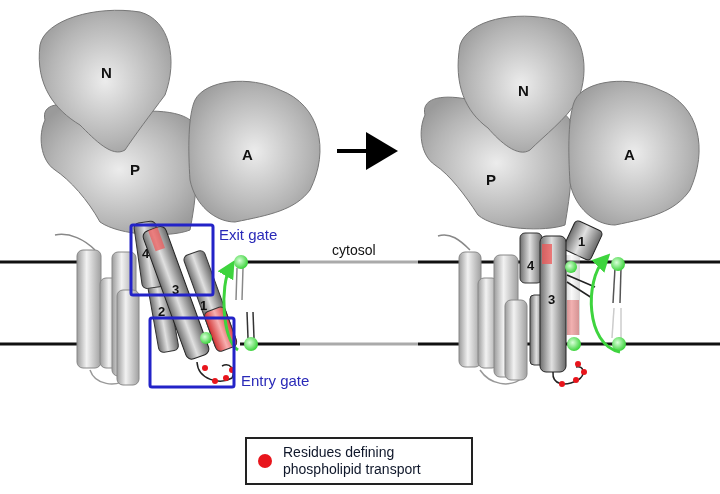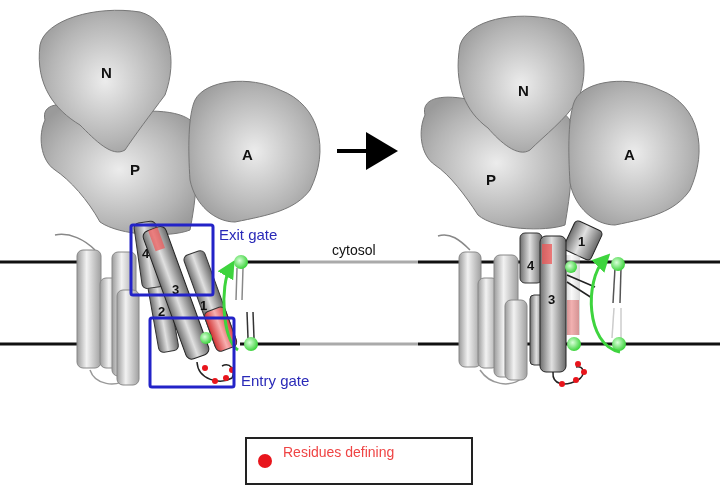--- a/index.html
+++ b/index.html
@@ -4,21 +4,21 @@
 <style>
   html, body { margin: 0; padding: 0; background: #ffffff; }
   body { width: 720px; height: 494px; overflow: hidden; position: relative; font-family: "Liberation Sans", sans-serif; }
   svg { position: absolute; left: 0; top: 0; }
   .domain-lbl { font-weight: bold; font-size: 15px; fill: #111; }
   .helix-lbl { font-weight: bold; font-size: 13px; fill: #111; }
   .gate-lbl { font-size: 15px; fill: #2a2ab8; }
   .cyto-lbl { font-size: 14px; fill: #111; }
   .legend { position: absolute; left: 245px; top: 437px; width: 228px; height: 48px; border: 2px solid #222; background: #fff; box-sizing: border-box; }
   .legend .dot { position: absolute; left: 11px; top: 15px; width: 14px; height: 14px; border-radius: 50%; background: #e8151c; }
-  .legend .txt { position: absolute; left: 36px; top: 5px; font-size: 14px; line-height: 17px; color: #ef4444; }
+  .legend .txt { position: absolute; left: 36px; top: 5px; font-size: 14px; line-height: 17px; color: #0f172a; }
 </style>
 </head>
 <body>
 
 <svg width="720" height="494" viewBox="0 0 720 494">
   <defs>
     <radialGradient id="gDom" cx="50%" cy="50%" r="60%">
       <stop offset="0%" stop-color="#ececec"></stop>
       <stop offset="70%" stop-color="#b5b5b5"></stop>
       <stop offset="100%" stop-color="#9a9a9a"></stop>
@@ -185,14 +185,15 @@
       <circle cx="574" cy="344" r="7" fill="url(#gGreen)"></circle>
       <path d="M620,352 C585,345 585,280 604,260" stroke="#3ed43e" stroke-width="3" fill="none" marker-end="url(#arrGreen)"></path>
     </g>
   </g>
 </svg>
 
 <div class="legend">
   <span class="dot"></span>
   <div class="txt">
     <div>Residues defining</div>
+    <div>phospholipid transport</div>
   </div>
 </div>
 
 </body></html>

